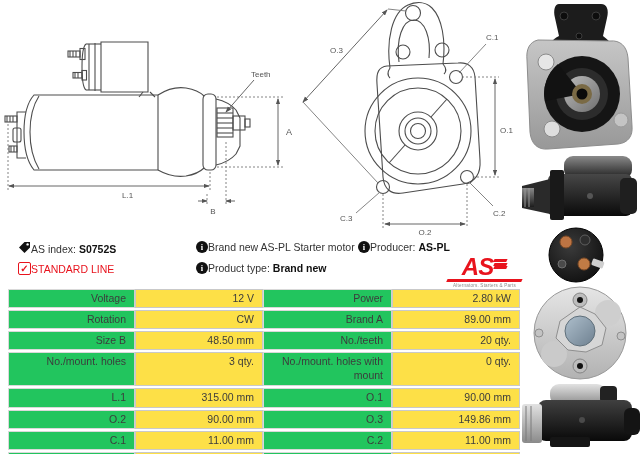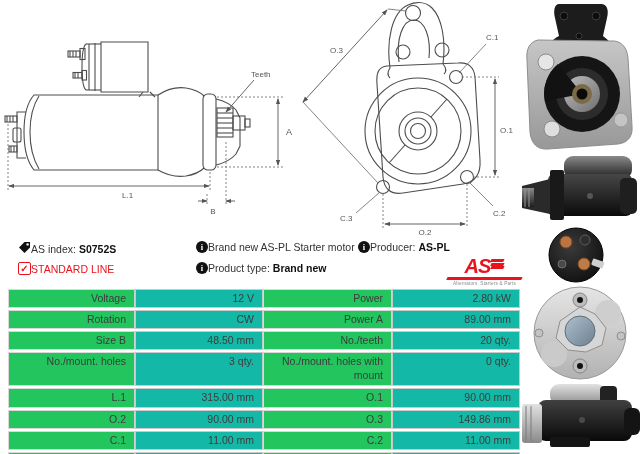--- a/index.html
+++ b/index.html
@@ -13,32 +13,32 @@
   .bold{font-weight:bold;color:#111;}
   .red{color:#e8131d;font-weight:normal;}
   .info-dot{display:inline-flex;width:12px;height:12px;border-radius:50%;background:#111;color:#fff;
             font-size:8.5px;font-weight:bold;align-items:center;justify-content:center;font-family:"Liberation Serif",serif;}
   .chk{display:inline-flex;width:11px;height:11px;border:1.6px solid #e8131d;border-radius:2px;color:#e8131d;
        font-size:10px;font-weight:bold;align-items:center;justify-content:center;line-height:1;}
   .tagicon{display:inline-block;}
 
   
   .aslogo{position:absolute;left:447px;top:258px;width:75px;text-align:center;}
-  .aslogo .mark{font-style:italic;font-weight:900;font-size:20px;color:#e8131d;letter-spacing:-1px;line-height:17px;position:relative;display:inline-block;}
+  .aslogo .mark{font-style:italic;font-weight:900;font-size:24px;color:#e8131d;letter-spacing:-1px;line-height:17px;position:relative;display:inline-block;}
   .aslogo .stripes{display:inline-block;vertical-align:top;margin-left:1px;}
   .aslogo .stripes i{display:block;width:13px;height:2.5px;background:#e8131d;margin:1px 0;transform:skewX(-25deg);}
   .aslogo .bar{height:2.5px;background:#e8131d;margin-top:0px;transform:skewX(-25deg);}
   .aslogo .sub{font-size:4.6px;color:#8a8a8a;margin-top:1.5px;letter-spacing:.2px;}
 
   
   table.spec{position:absolute;left:8px;top:287px;width:512px;border-collapse:separate;border-spacing:0 2px;
              font-size:10.5px;color:#3c3c3c;table-layout:fixed;}
   table.spec td{padding:2px 8px 2px 2px;text-align:right;height:13px;line-height:1.25;}
   td.lbl{background:#22c55e;border:1px solid #d9d9d9;border-right:1px solid #cfcfcf;}
-  td.val{background:#14b8a6;border:1px solid #c9c9c9;margin-left:12px;}
+  td.val{background:#fde047;border:1px solid #c9c9c9;margin-left:12px;}
   tr.tall td{height:28px;vertical-align:top;}
 </style>
 </head>
 <body>
 
 <div id="page">
 
   <svg class="abs" style="left:0;top:0;" width="300" height="232" viewBox="0 0 300 232">
     <defs>
       <marker id="aE" markerWidth="7" markerHeight="6" refX="6" refY="2.5" orient="auto">
@@ -326,21 +326,21 @@
     <tbody>
       <tr>
         <td class="lbl">Voltage</td>
         <td class="val">12 V</td>
         <td class="lbl">Power</td>
         <td class="val">2.80 kW</td>
       </tr>
       <tr>
         <td class="lbl">Rotation</td>
         <td class="val">CW</td>
-        <td class="lbl">Power A</td>
+        <td class="lbl">Brand A</td>
         <td class="val">89.00 mm</td>
       </tr>
       <tr>
         <td class="lbl">Size B</td>
         <td class="val">48.50 mm</td>
         <td class="lbl">No./teeth</td>
         <td class="val">20 qty.</td>
       </tr>
       <tr class="tall">
         <td class="lbl">No./mount. holes</td>

